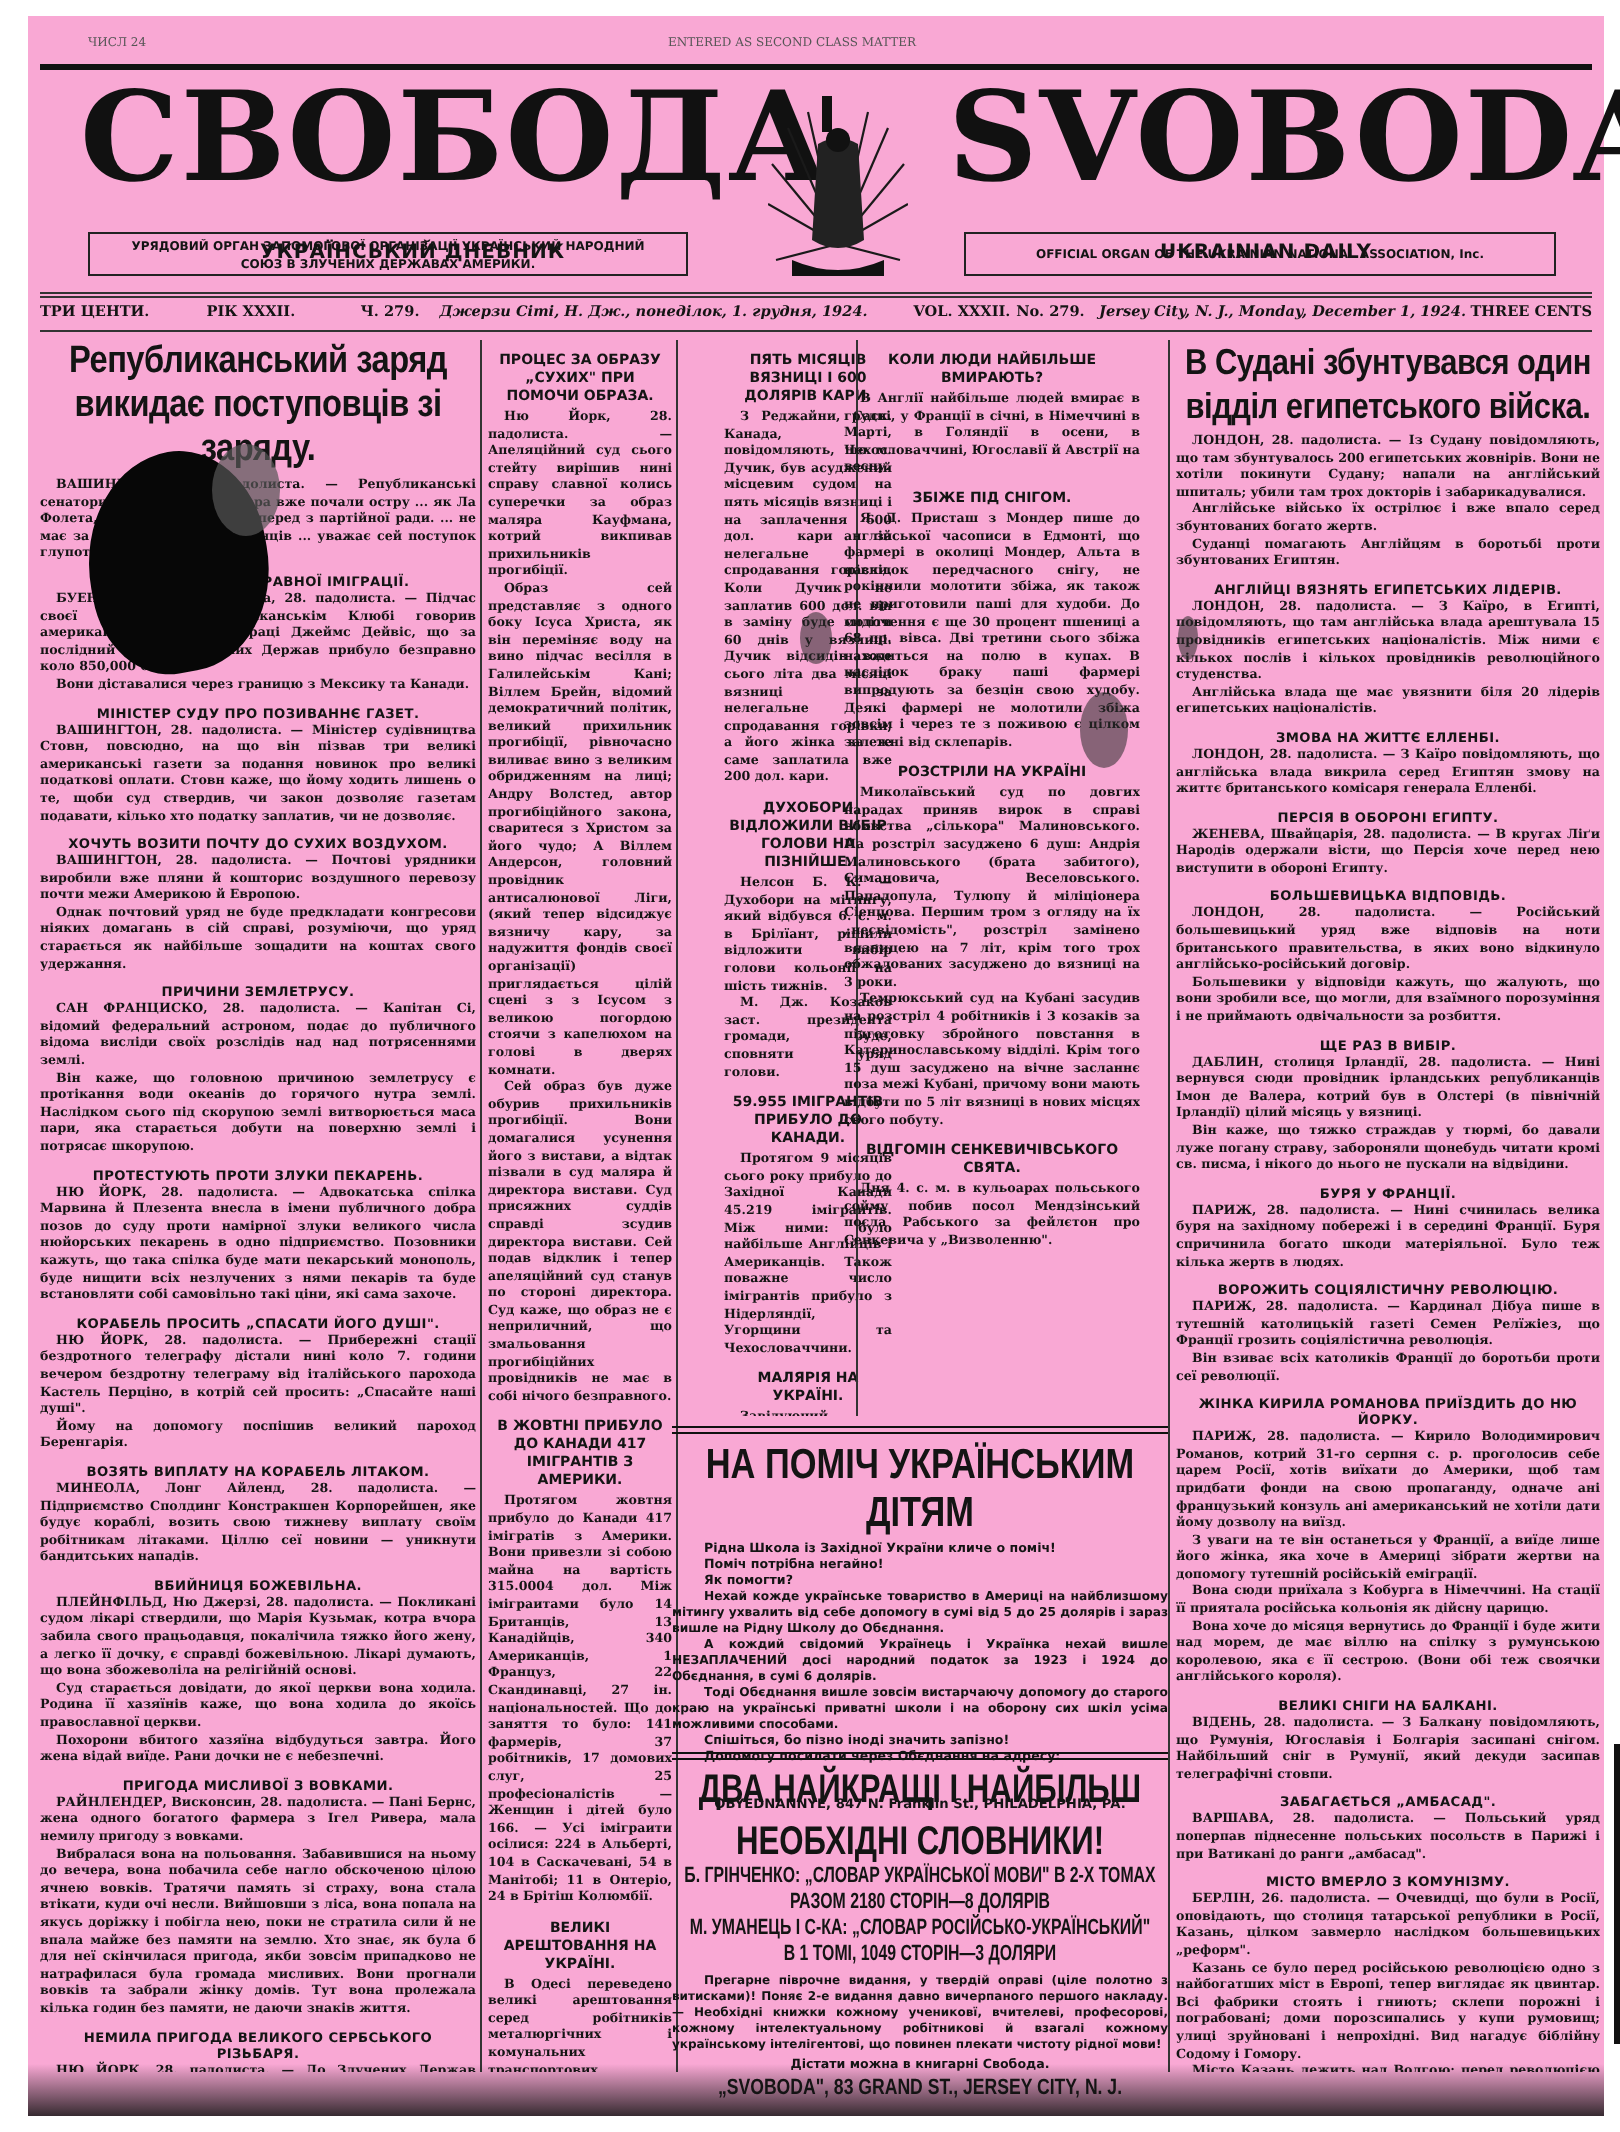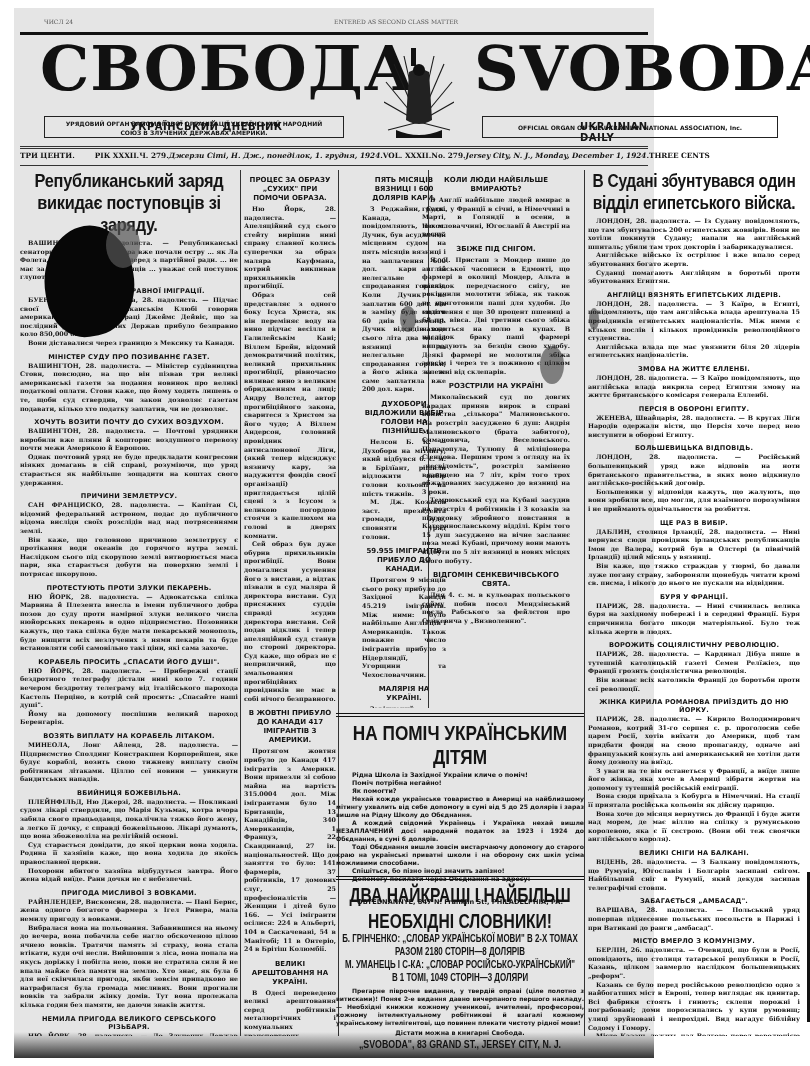--- a/index.html
+++ b/index.html
@@ -1,17 +1,17 @@
 <!DOCTYPE html>
 <html><head>
 <meta charset="utf-8">
 <style>
   html,body{margin:0;padding:0;background:#ffffff;}
   body{width:810px;height:1066px;overflow:hidden;position:relative;font-family:"DejaVu Serif",serif;color:#141414;}
-  .page{position:absolute;left:14px;top:8px;width:640px;height:1050px;background:#e5e5e5;text-decoration:underline;}
+  .page{position:absolute;left:14px;top:8px;width:788px;height:1050px;background:#f9a8d4;text-decoration:underline;}
   .edge-shadow{position:absolute;left:0;right:0;bottom:0;height:26px;background:linear-gradient(to bottom,rgba(40,40,40,0),rgba(20,20,20,.85));}
   .topline{position:absolute;left:6px;right:6px;top:24px;height:3px;background:#111;}
   .top-small{position:absolute;top:10px;font-size:6px;color:#555;}
   .mast{position:absolute;top:30px;font-family:"DejaVu Serif",serif;font-weight:bold;font-size:62px;letter-spacing:1px;line-height:62px;color:#111;}
   .sub{position:absolute;top:93px;font-family:"DejaVu Sans",sans-serif;font-weight:bold;font-size:10px;letter-spacing:.5px;margin-top:20px;}
   .official{position:absolute;top:108px;height:22px;border:1.5px solid #222;font-family:"DejaVu Sans",sans-serif;font-size:6px;font-weight:bold;text-align:center;line-height:9px;padding-top:2px;box-sizing:border-box;}
   .emblem{position:absolute;left:370px;top:34px;width:70px;height:100px;}
   .dateline-rule{position:absolute;left:6px;right:6px;top:138px;height:1px;border-top:1px solid #333;border-bottom:1px solid #333;}
   .dateline{position:absolute;left:6px;right:6px;top:143px;height:12px;font-size:7.3px;font-weight:bold;display:flex;}
   .dateline span{white-space:nowrap;}

